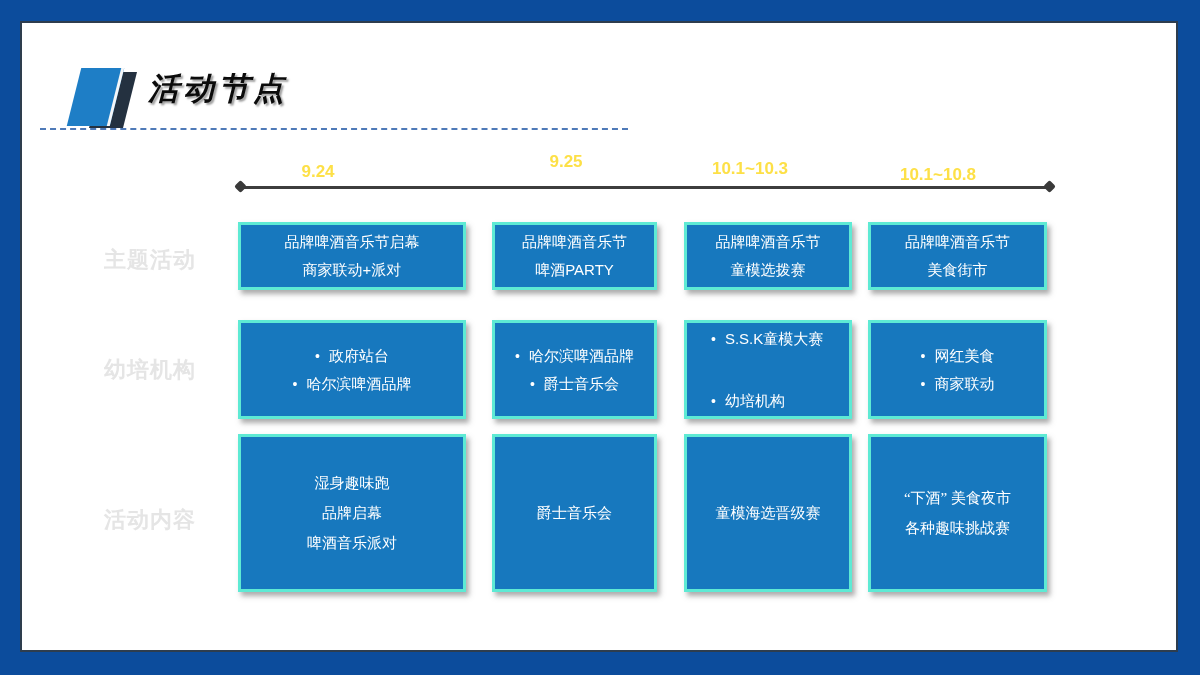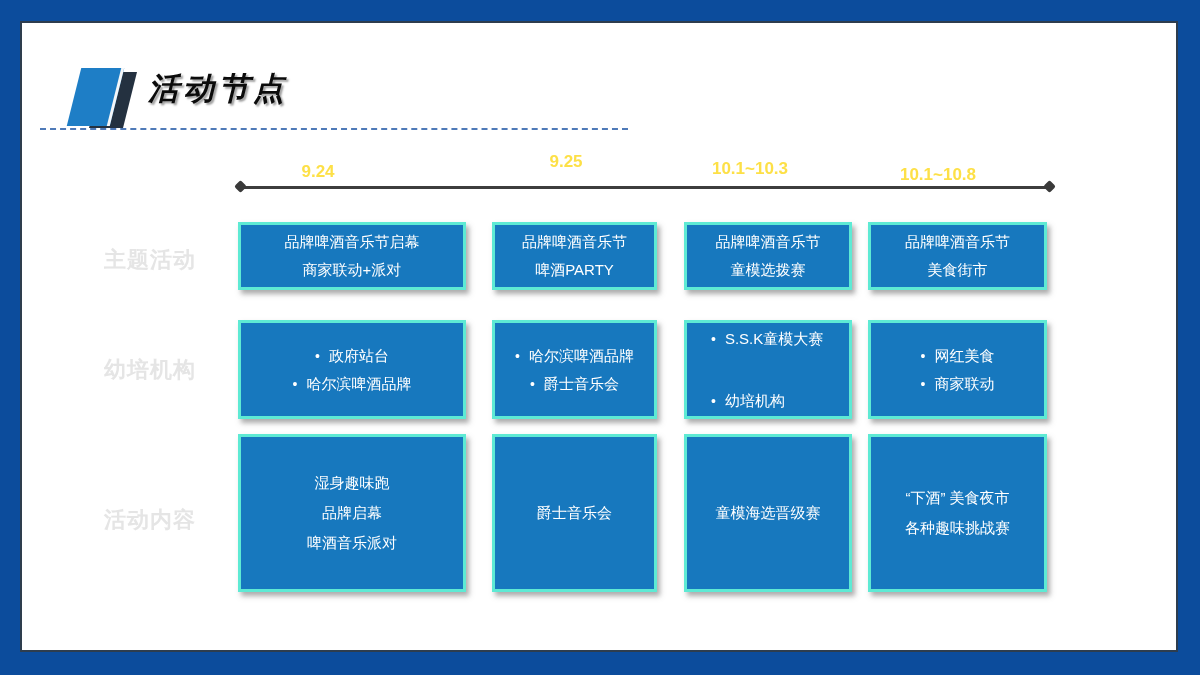--- a/index.html
+++ b/index.html
@@ -49,21 +49,21 @@
     color:#ffffff;font-size:15px;
     display:flex;flex-direction:column;justify-content:center;align-items:center;
     text-align:left;
   }
   .c1{left:238px;width:228px;}
   .c2{left:492px;width:165px;}
   .c3{left:684px;width:168px;}
   .c4{left:868px;width:179px;}
   .r1{top:222px;height:68px;}
   .r2{top:320px;height:99px;}
-  .r3{top:434px;height:158px;}
+  .r3{top:434px;height:158px;font-family:Liberation Serif, serif;}
   .r1 .line{line-height:28px;}
   .r2 .bullets{line-height:28px;}
   .r3 .line{line-height:30px;}
   .bullets{display:flex;flex-direction:column;align-items:flex-start;}
   .bullets.center{align-items:center;}
   .bullets.left{align-self:flex-start;margin-left:24px;gap:34px;}
   .bullet::before{content:"•";margin-right:9px;font-size:14px;}
 </style>
 </head>
 <body>

